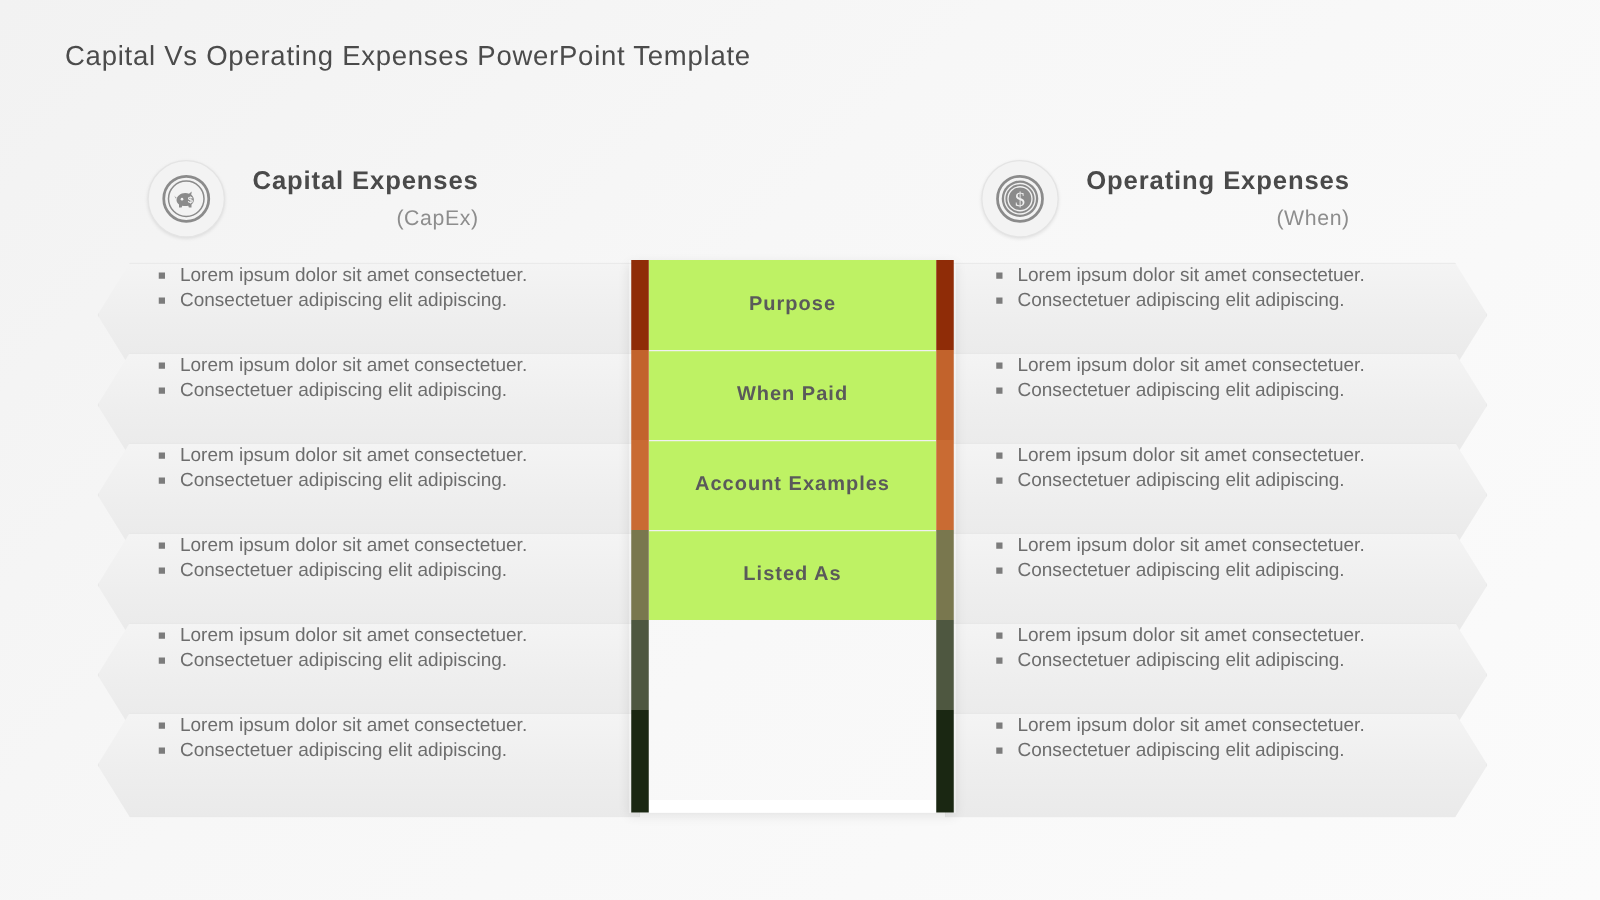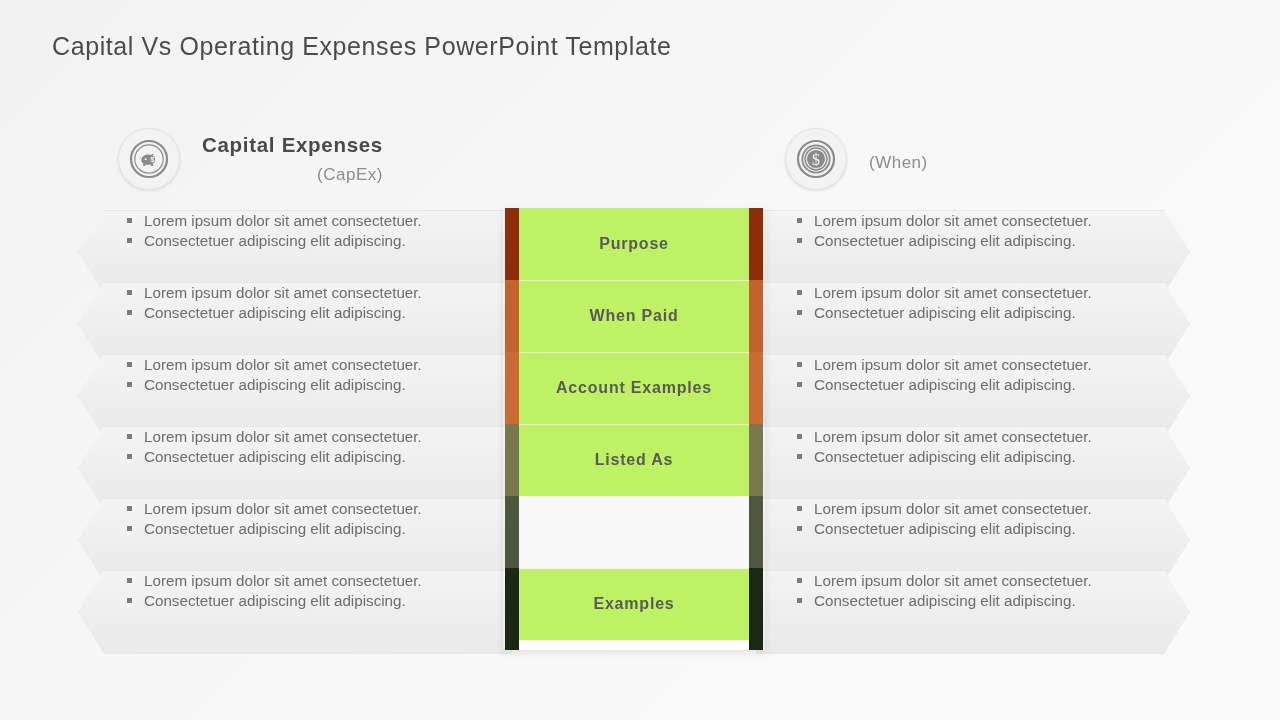--- a/index.html
+++ b/index.html
@@ -6,21 +6,21 @@
   body{
     width:1280px;height:720px;overflow:hidden;
     font-family:"Liberation Sans",sans-serif;
     background:linear-gradient(135deg,#f2f2f2 0%,#f7f7f7 40%,#fbfbfb 100%);
   }
   #slide{position:relative;width:1280px;height:720px;}
 
   
   #title{
     position:absolute;left:52px;top:32px;
-    font-size:25px;letter-spacing:.6px;
+    font-size:22px;letter-spacing:.6px;
     color:#4b4b4b;font-weight:400;white-space:nowrap;
   }
 
   
   .col-head{position:absolute;top:128px;display:flex;align-items:center;}
   #head-left{left:118px;}
   #head-right{left:785px;}
   .badge{
     width:60px;height:60px;border-radius:50%;
     background:#f3f3f3;border:1px solid #e4e4e4;
@@ -121,20 +121,21 @@
     <div class="badge">
       <svg width="42" height="42" viewBox="0 0 42 42" aria-hidden="true">
         <circle cx="21" cy="21" r="18" fill="none" stroke="#8b8b8b" stroke-width="2.2"></circle>
         <circle cx="21" cy="21" r="14.6" fill="#8b8b8b"></circle>
         <circle cx="21" cy="21" r="12.2" fill="none" stroke="#f1f1f1" stroke-width="1.1"></circle>
         <circle cx="21" cy="21" r="9.6" fill="none" stroke="#f1f1f1" stroke-width="1.1"></circle>
         <text x="21" y="26.6" font-family="'Liberation Serif',serif" font-size="16" fill="#f1f1f1" text-anchor="middle">$</text>
       </svg>
     </div>
     <div class="head-txt">
+      <div class="head-title">Operating Expenses</div>
       <div class="head-sub">(When)</div>
     </div>
   </div>
 
   <div id="table">
       <div class="row" style="top: 0px;">
         <div class="panel panel-left">
           <ul class="bullets">
             <li>Lorem ipsum dolor sit amet consectetuer.</li>
             <li>Consectetuer adipiscing elit adipiscing.</li>
@@ -233,24 +234,20 @@
           <ul class="bullets">
             <li>Lorem ipsum dolor sit amet consectetuer.</li>
             <li>Consectetuer adipiscing elit adipiscing.</li>
           </ul>
         </div>
         <div class="panel panel-right">
           <ul class="bullets">
             <li>Lorem ipsum dolor sit amet consectetuer.</li>
             <li>Consectetuer adipiscing elit adipiscing.</li>
           </ul>
-        </div>
-        <div class="center-cell">
-          <div class="sep"></div>
-          <div class="center-label">Examples</div>
         </div>
         <div class="bar bar-l" style="background: rgb(26, 39, 18);"></div>
         <div class="bar bar-r" style="background: rgb(26, 39, 18);"></div>
       </div>
     </div>
   <div id="center-shadow"></div>
 
 <div id="center-ext"></div>
     <div class="bar-ext" style="left: 505px; background: rgb(26, 39, 18);"></div>
     <div class="bar-ext" style="left: 749px; background: rgb(26, 39, 18);"></div>

